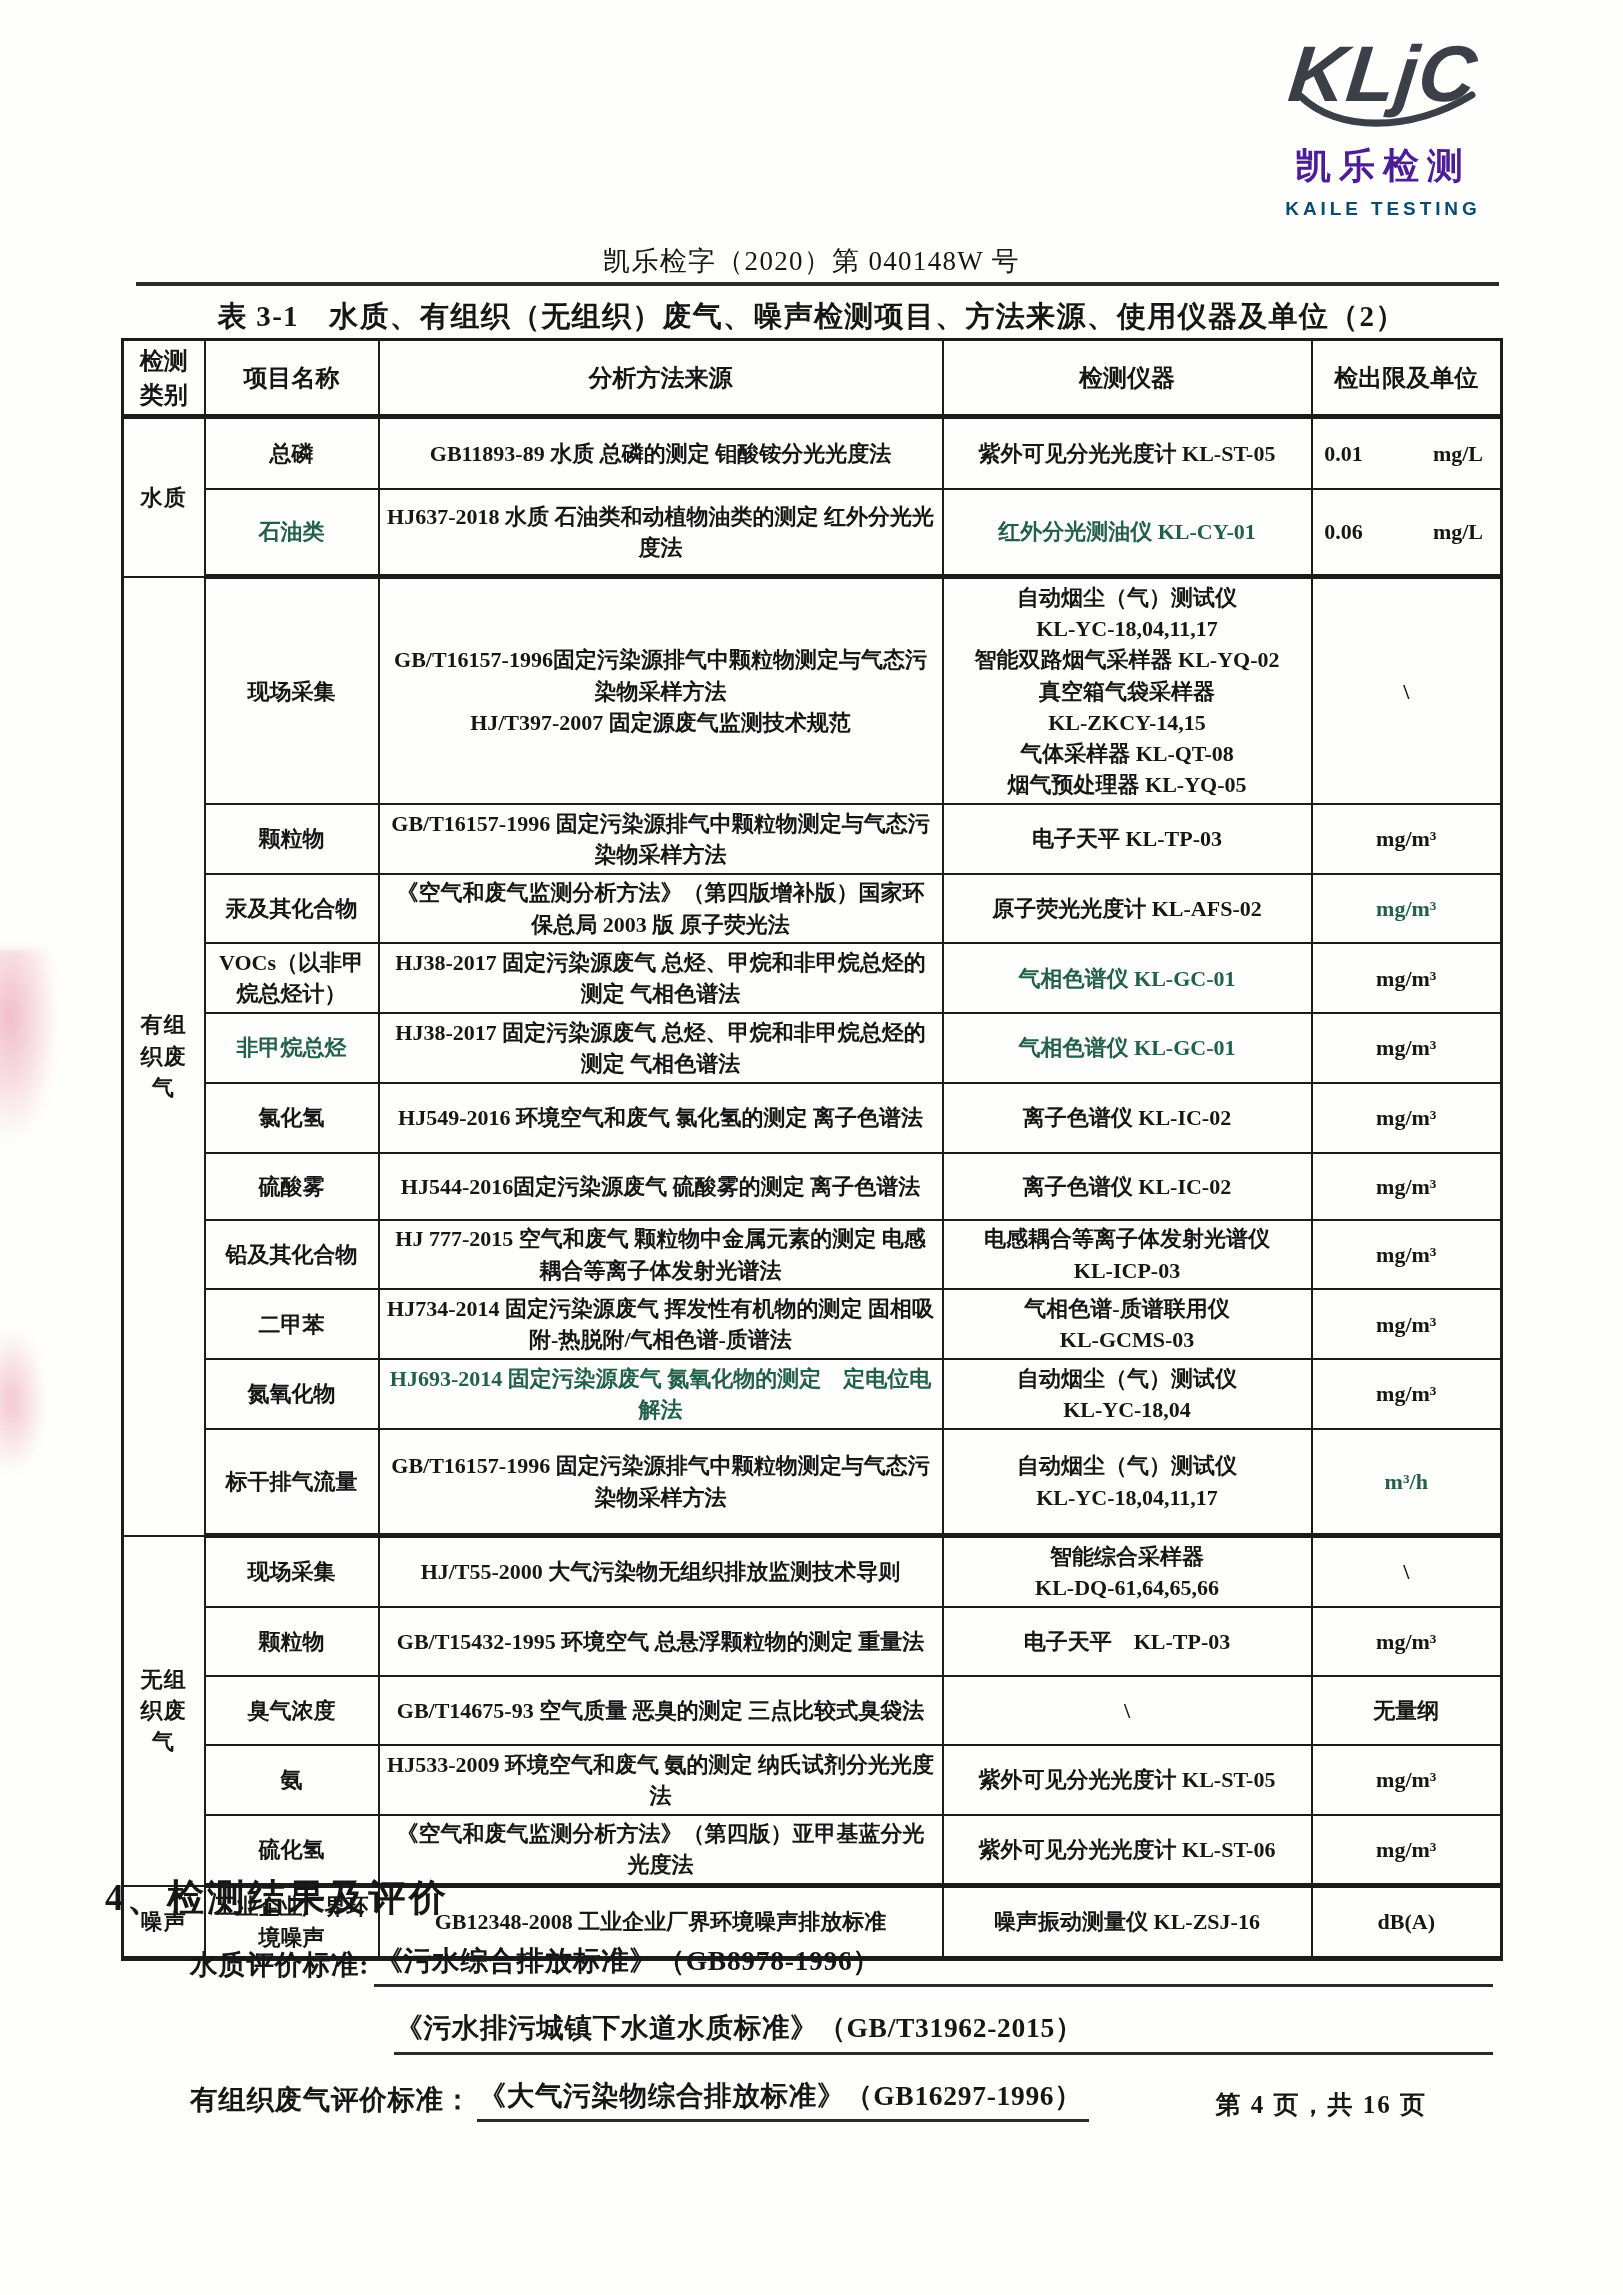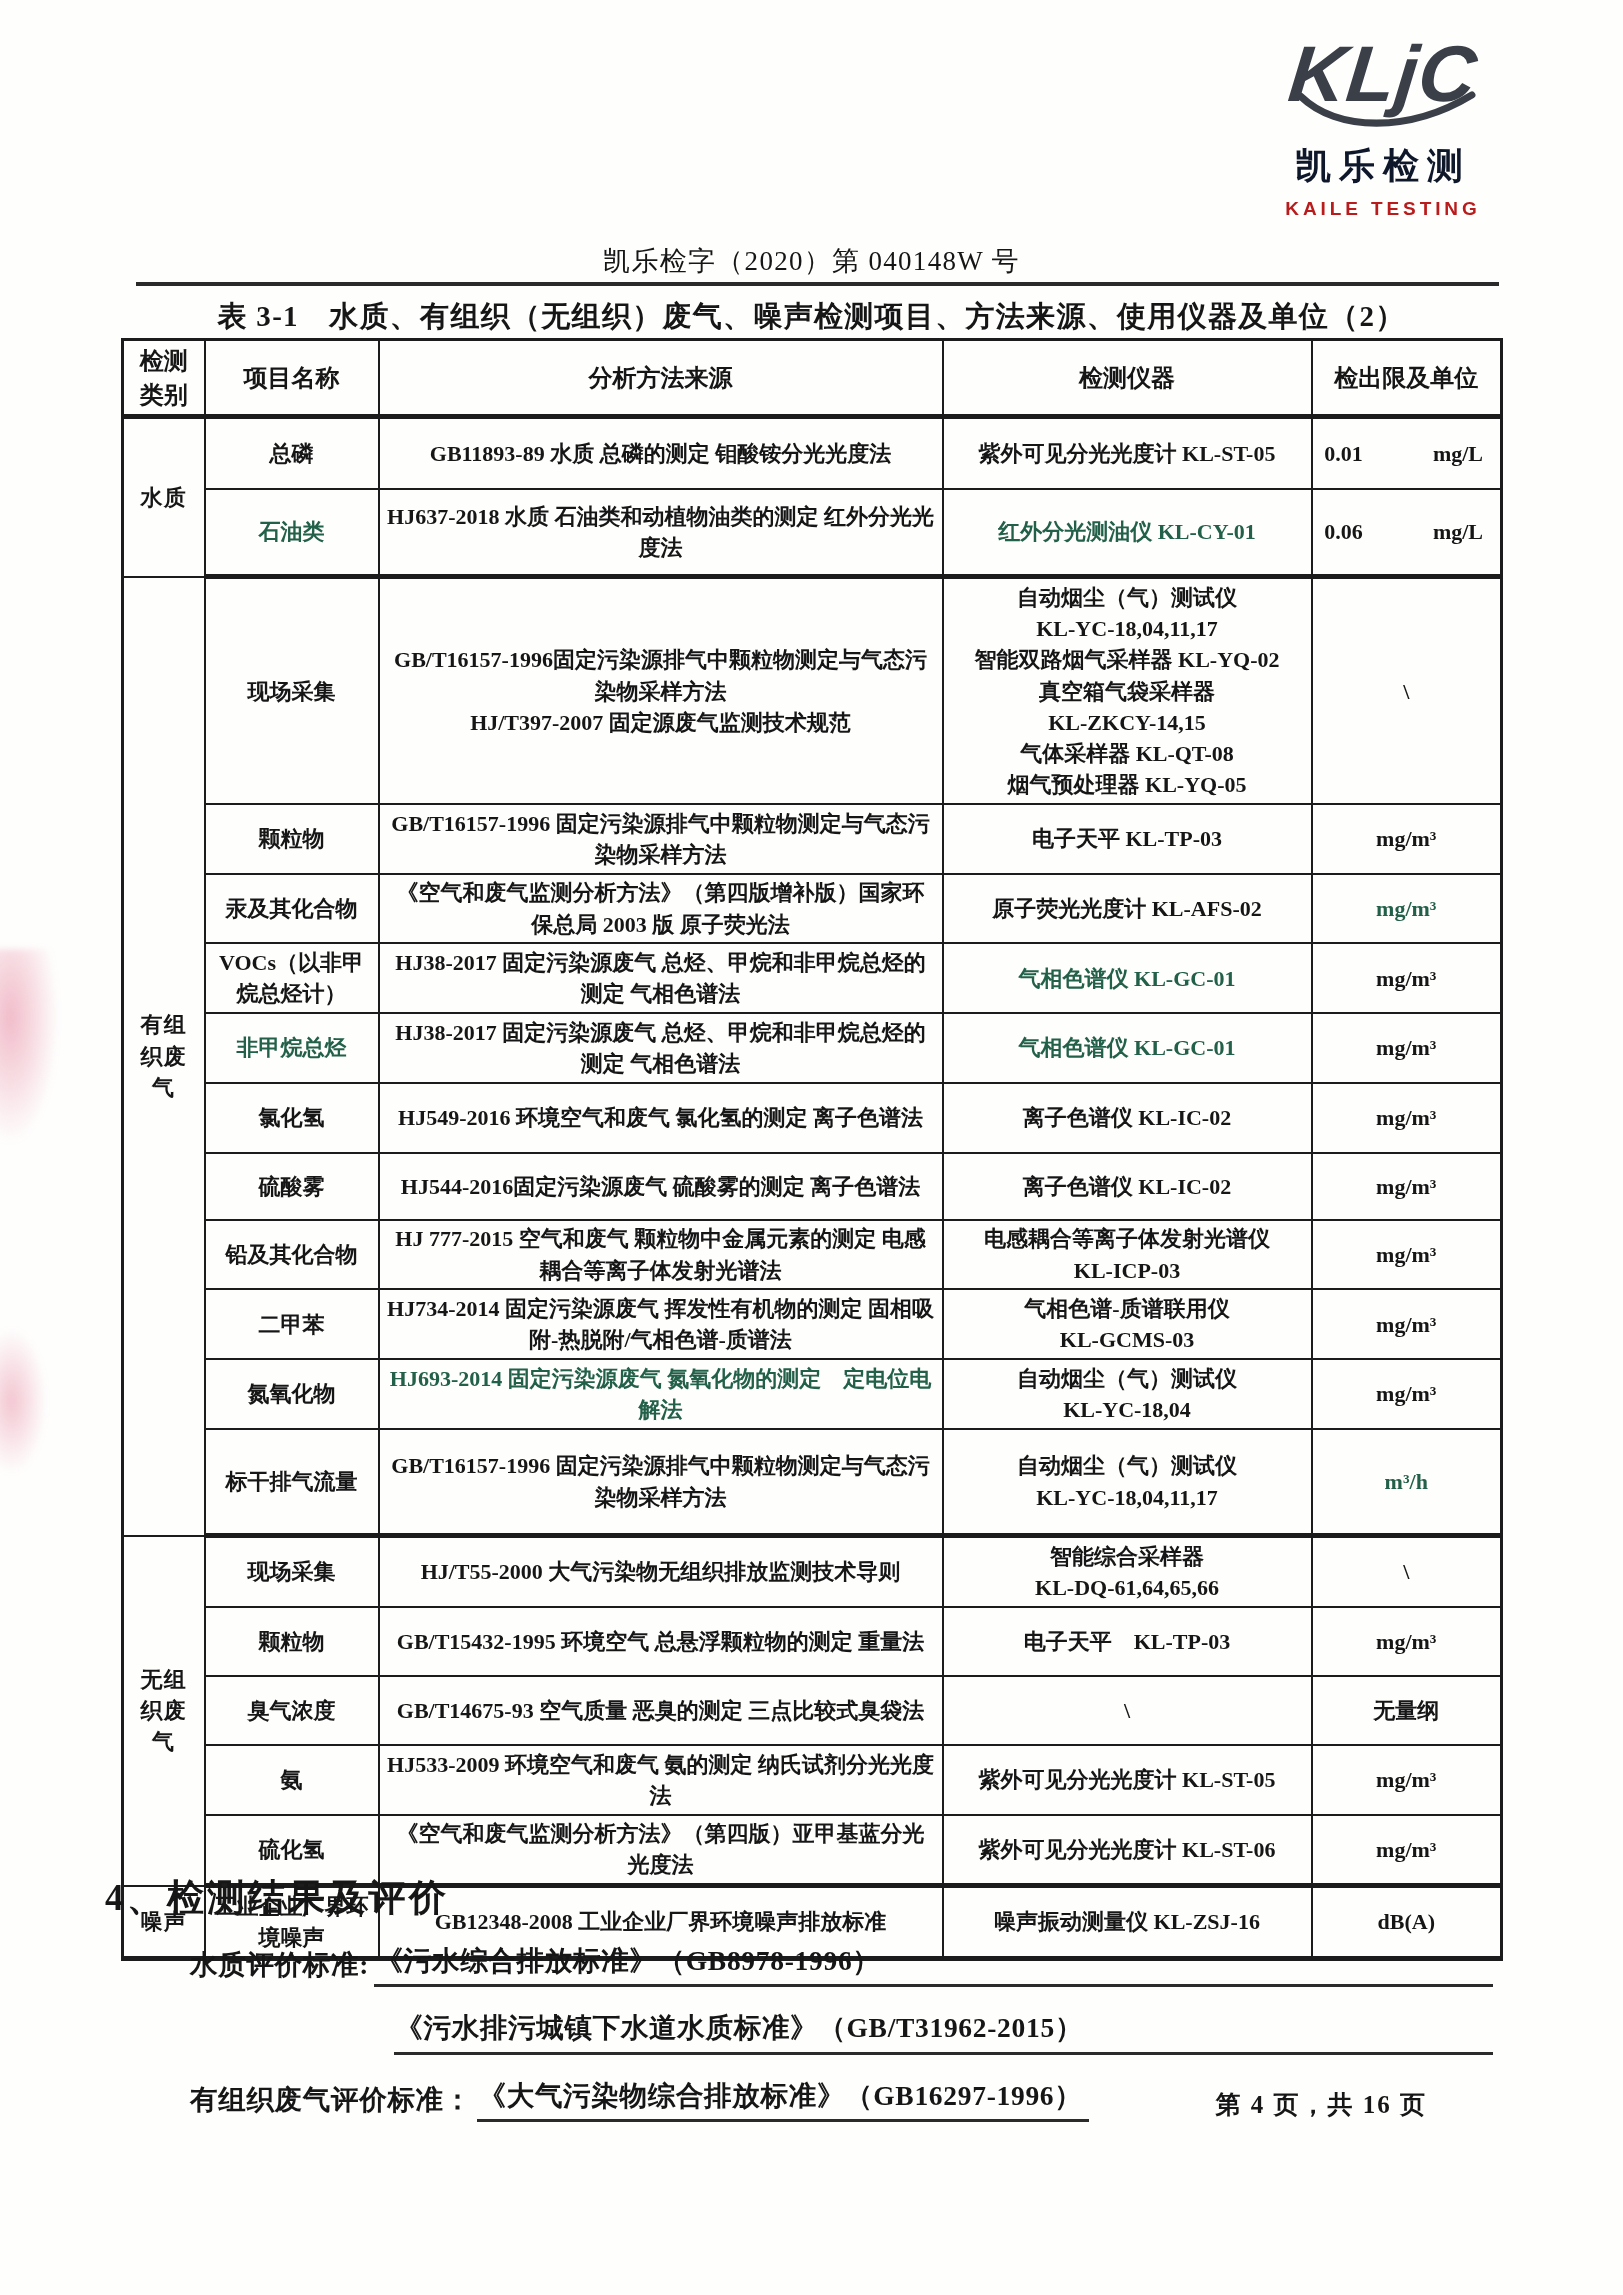--- a/index.html
+++ b/index.html
@@ -18,23 +18,23 @@
   .a2 { top:1329px; left:-23px; width:69px; height:144px;
         background:radial-gradient(ellipse, rgba(226,108,140,.38), rgba(226,108,140,0) 72%);
         filter:blur(3.3px); }
 
   
   .logo { position:absolute; top:34px; left:1229px; width:308px; text-align:center; }
   .logo-word { font-family:"Liberation Sans","DejaVu Sans",sans-serif; font-style:italic;
                font-weight:bold; font-size:79px; line-height:1; letter-spacing:0.7px;
                color:var(--logo-gray,#3a3f48); transform:skewX(-6deg); }
   .logo-swoosh { display:block; margin:-22px auto 0; width:196px; height:42px; }
-  .logo-cn { font-size:36px; font-weight:bold; letter-spacing:7.9px; margin-top:9.2px; color:#0f172a; }
+  .logo-cn { font-size:36px; font-weight:bold; letter-spacing:7.9px; margin-top:9.2px; color:#4c1d95; }
   .logo-en { font-family:"Liberation Sans","DejaVu Sans",sans-serif; font-size:19px;
-             font-weight:bold; letter-spacing:3.9px; margin-top:6.5px; color:#b91c1c; }
+             font-weight:bold; letter-spacing:3.9px; margin-top:6.5px; color:#0c4a6e; }
 
   .doc-number { position:absolute; top:243px; left:0; width:100%; text-align:center;
                 font-size:27px; font-weight:normal; letter-spacing:1.3px; }
   .header-rule { position:absolute; top:282px; left:136px; width:1363px; height:3.9px;
                  background:#2a2a2a; }
   .table-title { position:absolute; top:297px; left:0; width:100%; text-align:center;
                  font-size:29px; font-weight:bold; letter-spacing:1.3px; }
 
   
   .report-table { position:absolute; top:338px; left:121px; width:1378px;

